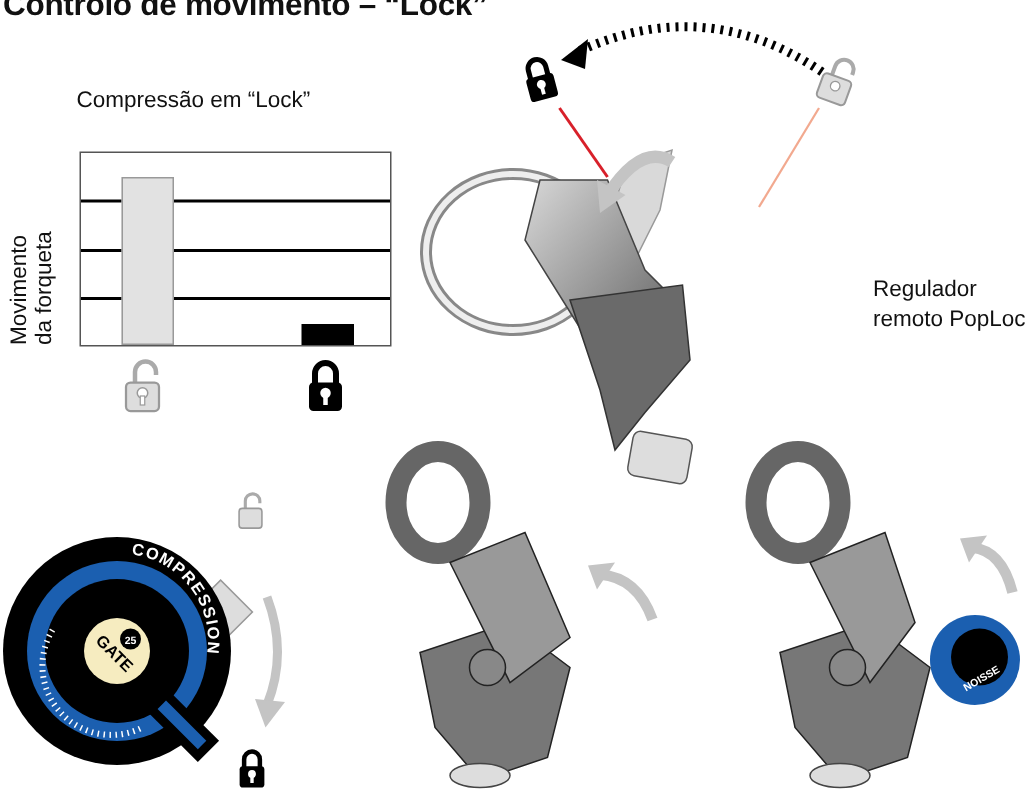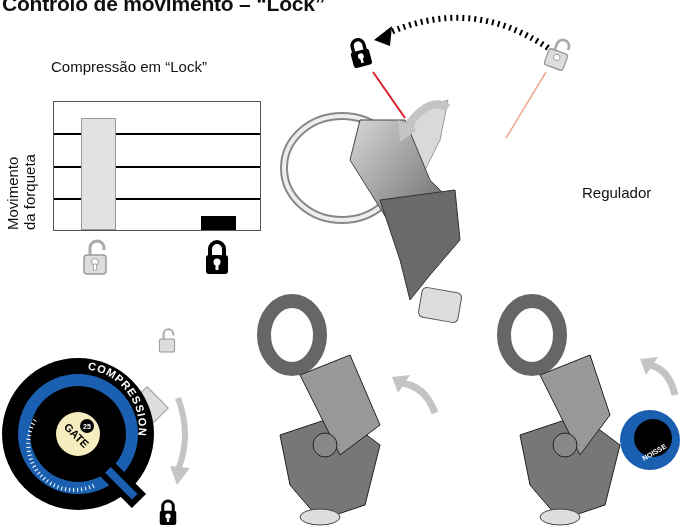--- a/index.html
+++ b/index.html
@@ -76,21 +76,21 @@
   <ellipse cx="62" cy="78" rx="58" ry="52" fill="none" stroke="#888" stroke-width="8"></ellipse>
   <ellipse cx="62" cy="78" rx="58" ry="52" fill="none" stroke="#eee" stroke-width="4"></ellipse>
   <path d="M138 20 L168 10 L160 50 L130 110 L110 108 Z" fill="#d9d9d9" stroke="#999"></path>
   <path d="M80 30 L125 30 L150 90 L175 115 L160 160 L120 150 L95 110 L70 70 Z" fill="url(#g1)" stroke="#444"></path>
   <path d="M100 110 L175 100 L180 150 L150 185 L130 210 L120 170 Z" fill="#6a6a6a" stroke="#333"></path>
   <rect x="140" y="200" width="40" height="30" rx="5" fill="#ddd" stroke="#555" transform="rotate(10 160 215)"></rect>
   <path d="M168 18 Q148 5 125 40" fill="none" stroke="#c4c4c4" stroke-width="8"></path>
   <polygon points="120,52 118,30 137,40" fill="#c4c4c4"></polygon>
 </svg>
 
-<div class="abs label-reg"><span>Regulador</span><br></div>
+<div class="abs label-reg"><span>Regulador</span><br><span>remoto PopLoc</span></div>
 
 <svg style="left:0;top:320px" width="240" height="209" viewBox="0 0 240 209">
   <rect x="125" y="70" width="30" height="50" fill="#ddd" stroke="#999" transform="rotate(45 140 95)"></rect>
   <circle cx="78" cy="114" r="76" fill="#000"></circle>
   <circle cx="78" cy="114" r="60" fill="#1b5fb0"></circle>
   <circle cx="78" cy="114" r="48" fill="#000"></circle>
   <circle cx="78" cy="114" r="22" fill="#f6ecc0"></circle>
   <text x="78" y="120" font-family="Liberation Sans, sans-serif" font-weight="bold" font-size="11" fill="#000" text-anchor="middle" transform="rotate(45 78 114)">GATE</text>
   <circle cx="87" cy="106" r="7" fill="#000"></circle>
   <text x="87" y="109" font-family="Liberation Sans, sans-serif" font-weight="bold" font-size="7" fill="#fff" text-anchor="middle">25</text>

